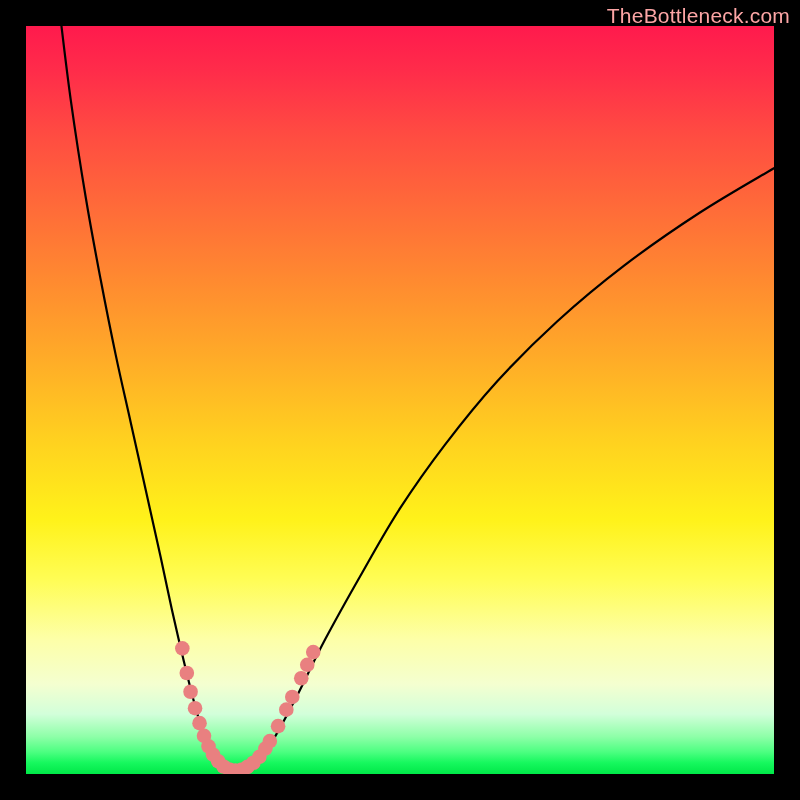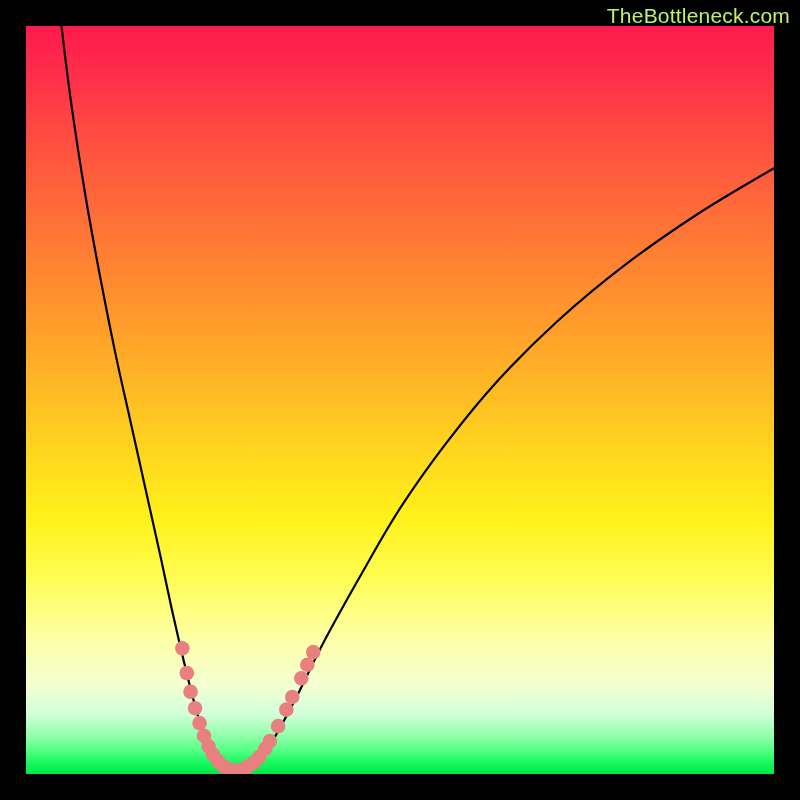--- a/index.html
+++ b/index.html
@@ -48,21 +48,21 @@
     );
   }
   .curve {
     position: absolute;
     inset: 0;
   }
   .watermark {
     position: absolute;
     top: 4px;
     right: 10px;
-    color: #bef264;
+    color: #fca5a5;
     font-size: 21px;
     letter-spacing: 0.2px;
     font-weight: 400;
     user-select: none;
   }
 </style>
 </head>
 <body>
 
 <div class="frame">

